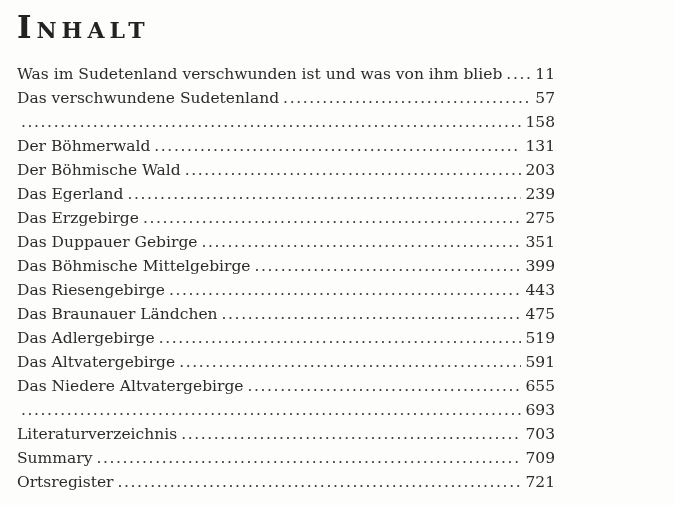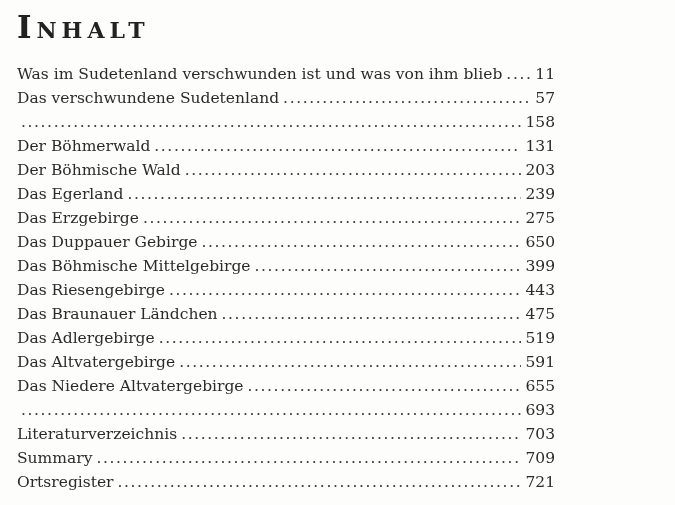--- a/index.html
+++ b/index.html
@@ -103,21 +103,21 @@
 
   <div class="toc-row">
     <span class="toc-title">Das Erzgebirge</span>
     <span class="toc-leader">........................................................................................................................................................................................................</span>
     <span class="toc-page">275</span>
   </div>
 
   <div class="toc-row">
     <span class="toc-title">Das Duppauer Gebirge</span>
     <span class="toc-leader">........................................................................................................................................................................................................</span>
-    <span class="toc-page">650</span>
+    <span class="toc-page">351</span>
   </div>
 
   <div class="toc-row">
     <span class="toc-title">Das Böhmische Mittelgebirge</span>
     <span class="toc-leader">........................................................................................................................................................................................................</span>
     <span class="toc-page">399</span>
   </div>
 
   <div class="toc-row">
     <span class="toc-title">Das Riesengebirge</span>

